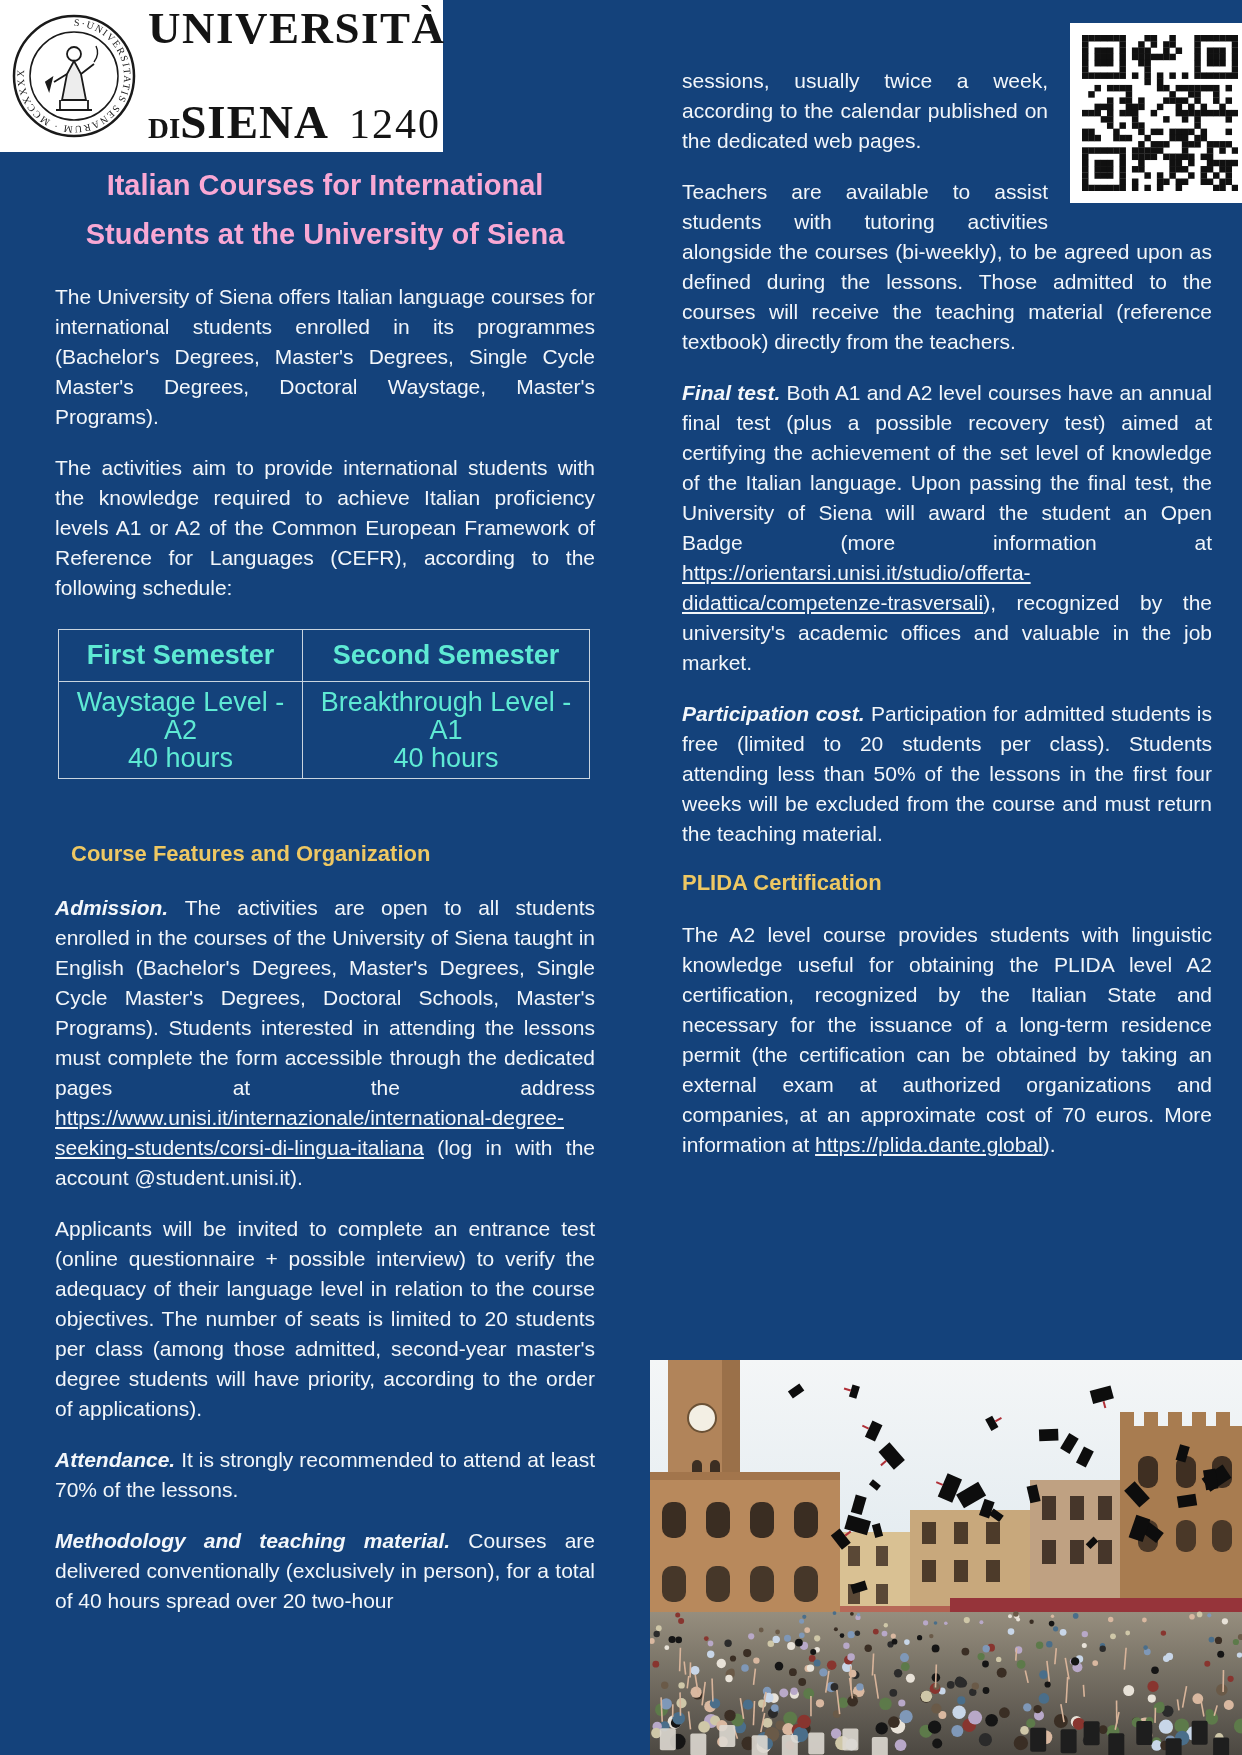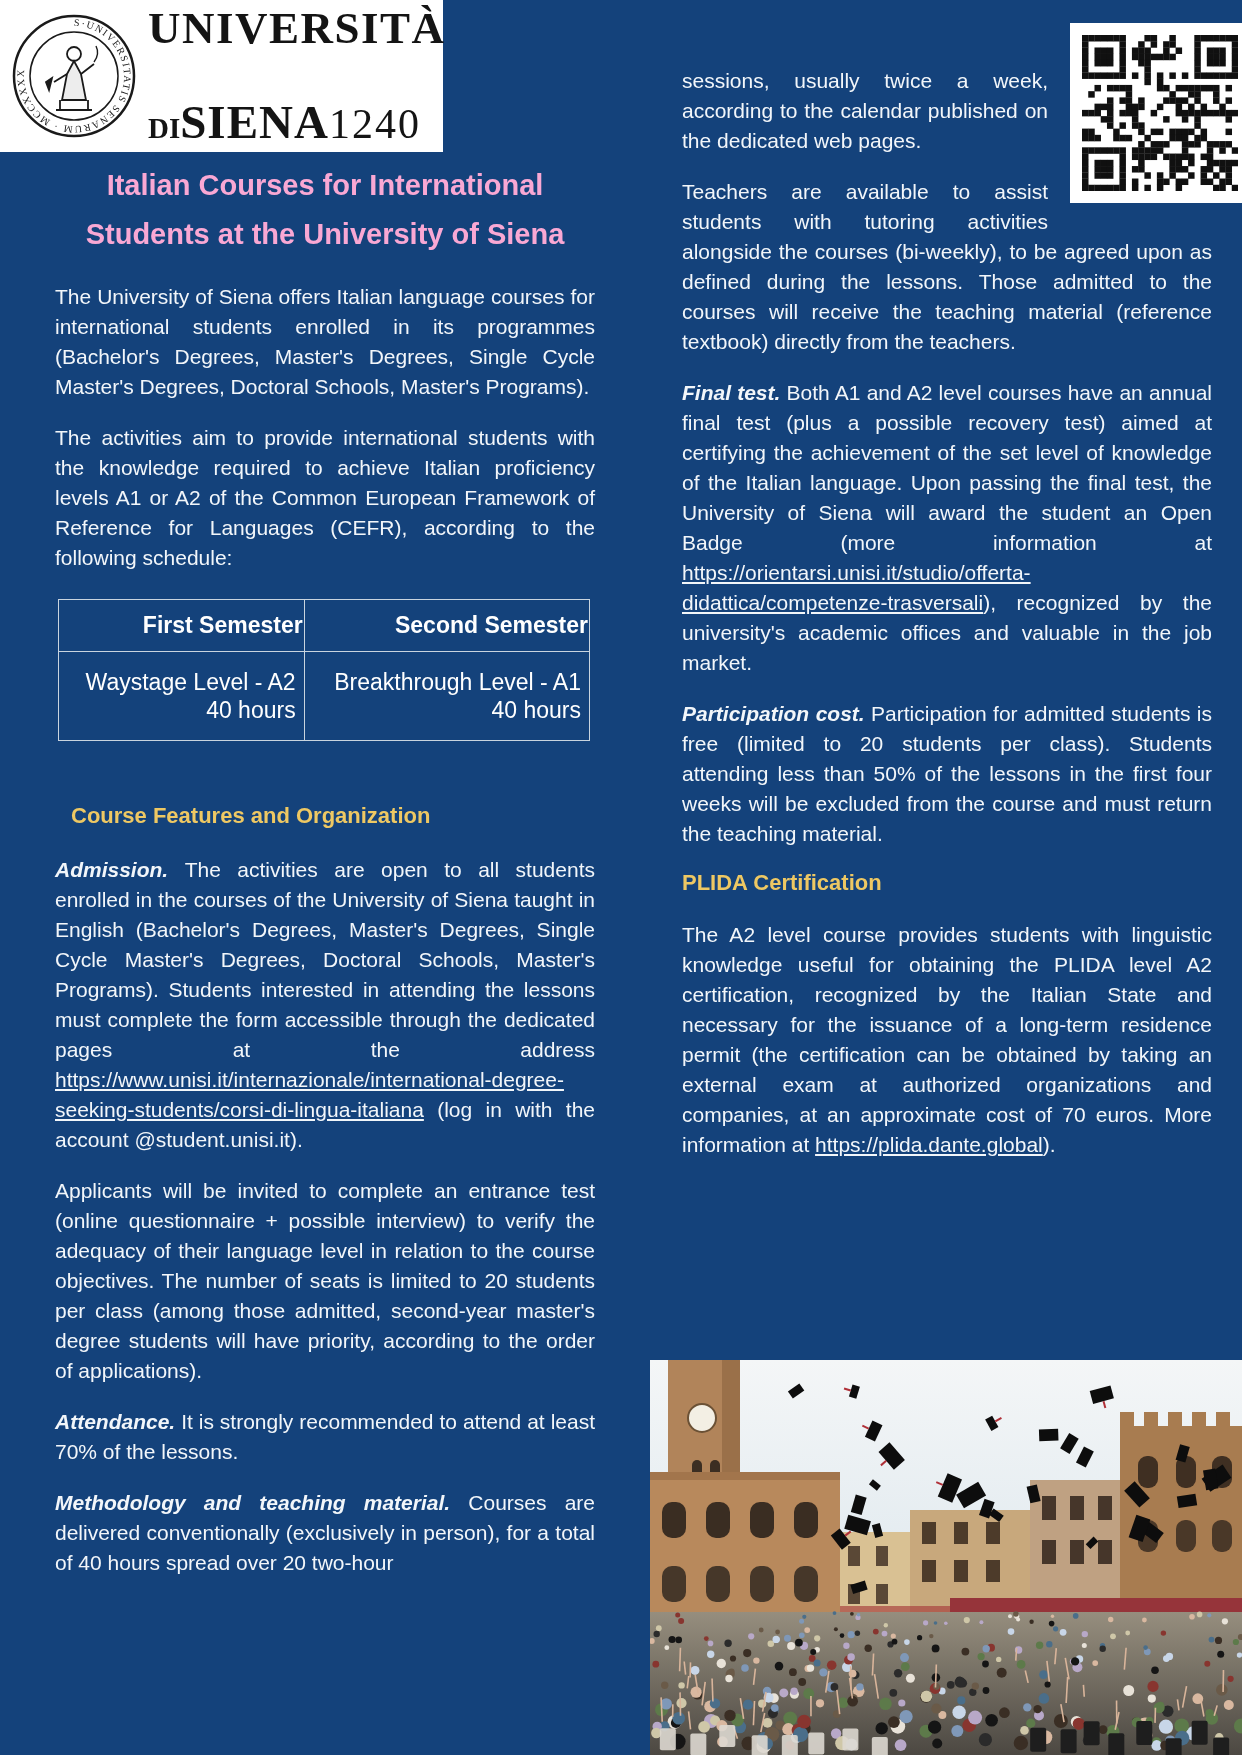--- a/index.html
+++ b/index.html
@@ -12,37 +12,37 @@
   .logo-box{
     position:absolute;left:0;top:0;width:443px;height:152px;background:#ffffff;
     display:flex;align-items:center;padding-left:10px;box-sizing:border-box;color:#141414;
   }
   .seal{width:128px;height:128px;flex:0 0 auto;}
   .wordmark{margin-left:10px;font-family:"Liberation Serif",serif;line-height:1;text-align:center;}
   .wm-line1{font-size:45px;font-weight:600;letter-spacing:1.5px;}
   .wm-line2{display:flex;align-items:baseline;margin-top:4px;}
   .wm-di{font-size:29px;font-weight:600;}
   .wm-siena{font-size:47px;font-weight:700;letter-spacing:1px;margin-top:44px;}
-  .wm-year{font-size:42px;font-weight:400;letter-spacing:2px;}
+  .wm-year{font-size:42px;font-weight:400;letter-spacing:2px;margin-left:20px;}
   
   .col-left{position:absolute;left:55px;top:152px;width:540px;}
   .col-right{position:absolute;left:682px;top:0;width:530px;padding-top:66px;box-sizing:border-box;}
   p.body{ text-align:justify;font-size:21px;line-height:30px;margin:0 0 21px 0;}
   .page-title{color:#f9a8d4;font-size:29px;font-weight:bold;line-height:49px;margin:9px 0 23px 0;text-align:center;}
   .section-heading{color:#eec863;font-size:22px;font-weight:bold;margin:0 0 26px 0;}
   .features-heading{margin-top:62px;margin-left:16px;}
   .plida-heading{margin-top:10px;margin-bottom:24px;}
   .seg-lead{font-weight:bold;font-style:italic;}
   .seg-link{font-weight:normal;text-decoration:underline;color:inherit;overflow-wrap:anywhere;cursor:pointer;}
   .seg-linkn{text-decoration:underline;color:inherit;overflow-wrap:anywhere;cursor:pointer;}
   
   table.sem{border-collapse:collapse;width:532px;margin:26px 0 0 3px;}
   table.sem th,table.sem td{
-    border:1.5px solid #c9d4df;text-align:right;vertical-align:middle;
-    font-size:23px;color:#ffffff;
+    border:1.5px solid #c9d4df;text-align:center;vertical-align:middle;
+    font-size:27px;color:#5eead4;
   }
   table.sem th{height:49px;font-weight:bold;}
   table.sem td{height:76px;line-height:28px;padding:6px 8px;}
   
   .qr-box{
     float:right;width:156px;height:156px;padding:12px;background:#ffffff;
     margin:-43px -38px 18px 22px;
   }
   
   .photo{position:absolute;left:650px;top:1360px;width:592px;height:395px;overflow:hidden;}
@@ -79,21 +79,21 @@
         <span class="wm-di">DI</span>
         <span class="wm-siena">SIENA</span>
         <span class="wm-year">1240</span>
       </div>
     </div>
   </div>
 
   <div class="col-left">
     <div class="page-title">Italian Courses for International Students at the University of Siena</div>
 
-    <p class="body">The University of Siena offers Italian language courses for international students enrolled in its programmes (Bachelor's Degrees, Master's Degrees, Single Cycle Master's Degrees, Doctoral Schools, Master's Programs).</p>
+    <p class="body">The University of Siena offers Italian language courses for international students enrolled in its programmes (Bachelor's Degrees, Master's Degrees, Single Cycle Master's Degrees, Doctoral Waystage, Master's Programs).</p>
     <p class="body">The activities aim to provide international students with the knowledge required to achieve Italian proficiency levels A1 or A2 of the Common European Framework of Reference for Languages (CEFR), according to the following schedule:</p>
 
     <table class="sem">
       <thead>
         <tr>
           <th>First Semester</th>
           <th>Second Semester</th>
         </tr>
       </thead>
       <tbody>

